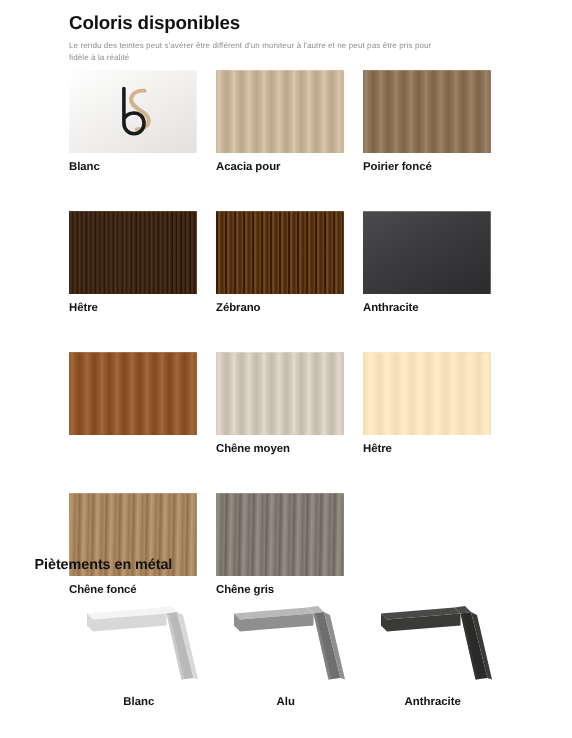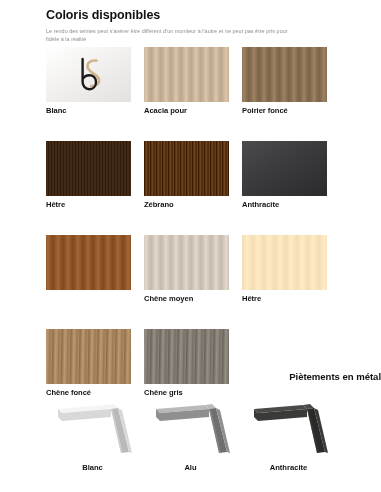--- a/index.html
+++ b/index.html
@@ -93,27 +93,28 @@
   .brand-logo svg { display: block; }
 
   
   .legs-section {
     position: absolute;
     left: 0;
     top: 370px;
     width: 381px;
   }
   .legs-title {
-    text-align: right;
+    text-align: left;
     font-size: 9.6px;
     font-weight: bold;
     color: #111111;
     margin: 0;
     line-height: 13px;
     letter-spacing: -0.05px;
+    padding-left: 23px;
   }
   .legs-row {
     display: flex;
     justify-content: center;
     gap: 13px;
     margin-top: 12px;
   }
   .leg-cell {
     width: 85px;
     text-align: center;

